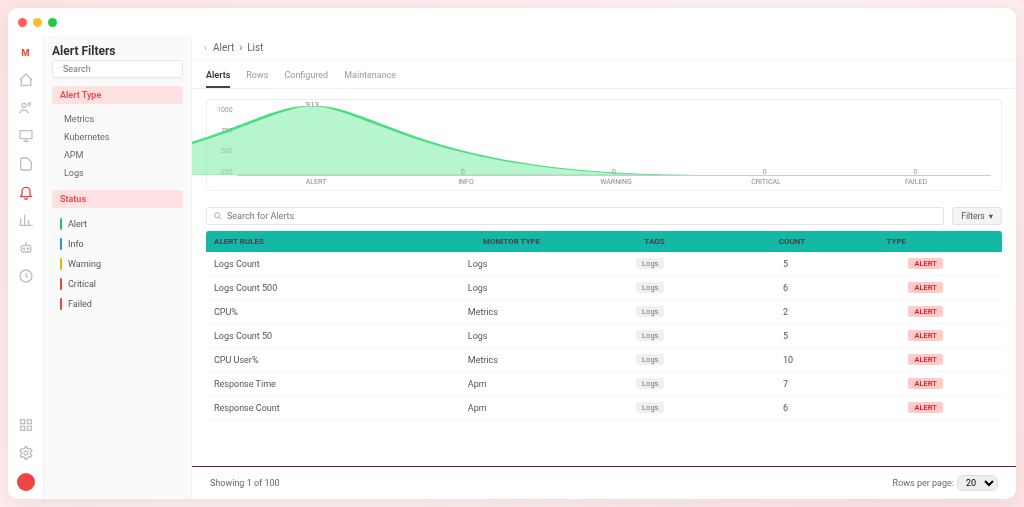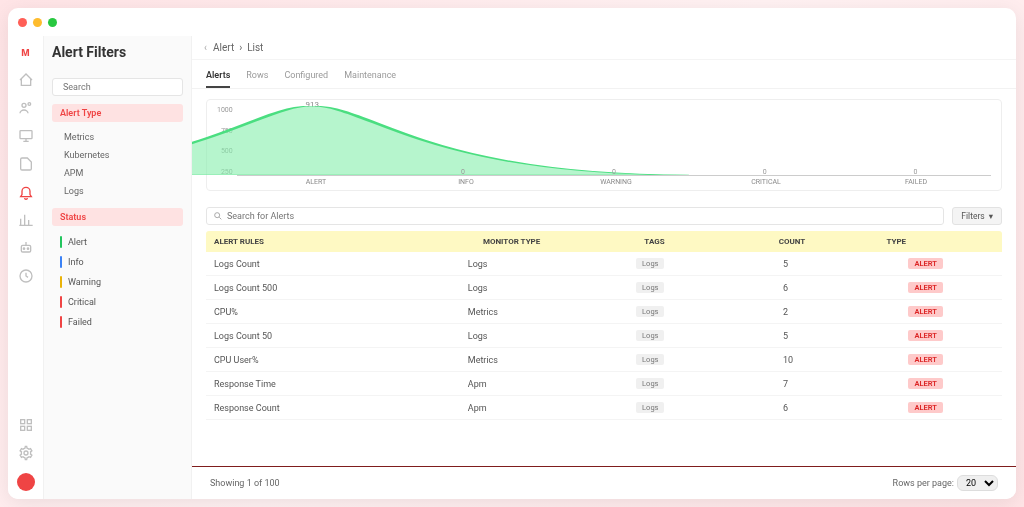--- a/index.html
+++ b/index.html
@@ -9,21 +9,21 @@
 .dot { width:9px; height:9px; border-radius:50%; }
 .dot.r { background:#ff5f57; } .dot.y { background:#febc2e; } .dot.g { background:#28c840; }
 .body { flex:1; display:flex; overflow:hidden; }
 .rail { width:36px; background:#fff; border-right:1px solid #f1f1f1; display:flex; flex-direction:column; align-items:center; padding:8px 0; gap:12px; }
 .rail .ico { width:16px; height:16px; color:#bfbfbf; cursor:pointer; display:flex; align-items:center; justify-content:center; }
 .rail .ico.active { color:#ef4444; }
 .rail .spacer { flex:1; }
 .rail .avatar { width:18px; height:18px; border-radius:50%; background:#ef4444; cursor:pointer; }
 .rail .logo { font-weight:900; color:#ef4444; font-size:12px; }
 .side { width:148px; background:#fafafa; border-right:1px solid #f1f1f1; display:flex; flex-direction:column; padding:8px; }
-.side-title { font-size:14px; font-weight:700; color:#333; margin-bottom:18px; }
+.side-title { font-size:12px; font-weight:700; color:#333; margin-bottom:2px; }
 .search-box { display:flex; align-items:center; background:#fff; border:1px solid #e5e5e5; border-radius:3px; padding:3px 6px; margin-bottom:8px; }
 .search-box input { border:0; outline:0; flex:1; font-size:9px; background:transparent; }
 .search-box .mag { width:10px; height:10px; color:#999; margin-right:4px; }
 .sect-hdr { background:#fee2e2; color:#ef4444; font-size:9px; font-weight:600; padding:4px 8px; border-radius:3px; margin-bottom:4px; }
 .sect-items { padding:2px 0 8px; }
 .sect-item { font-size:9px; color:#666; padding:4px 12px; cursor:pointer; }
 .status-item { display:flex; align-items:center; font-size:9px; color:#555; padding:4px 8px; cursor:pointer; gap:6px; }
 .status-item .bar { width:2px; height:12px; border-radius:1px; }
 .main { flex:1; display:flex; flex-direction:column; overflow:hidden; background:#fff; }
 .crumbs { display:flex; align-items:center; gap:6px; padding:6px 12px; font-size:10px; color:#666; border-bottom:1px solid #f4f4f4; }
@@ -37,21 +37,21 @@
 .plot { flex:1; position:relative; height:70px; border-bottom:1px solid #ccc; }
 .cats { display:flex; margin-left:24px; }
 .cat { flex:1; text-align:center; font-size:7px; color:#8a8a8a; padding-top:2px; }
 .peak-val { position:absolute; font-size:8px; color:#888; transform:translateX(-50%);text-align:right; }
 .peak-shape { position:absolute; bottom:0; transform:translateX(-50%); }
 .zero { position:absolute; bottom:-1px; font-size:7px; color:#999; transform:translateX(-50%); }
 .toolbar { display:flex; align-items:center; gap:8px; padding:6px 14px; }
 .toolbar .search-box { flex:1; margin:0; }
 .filter-btn { font-size:8.5px; color:#555; background:#f4f4f4; border:1px solid #e2e2e2; border-radius:3px; padding:3px 8px; cursor:pointer; display:flex; align-items:center; gap:4px; }
 .table { flex:1; overflow:auto; margin:0 14px; }
-.thead { display:grid; grid-template-columns:2fr 1.2fr 1fr .8fr .8fr; background:#fef9c3; padding:6px 8px; font-size:8px; font-weight:700; color:#444; border-radius:3px 3px 0 0; }
+.thead { display:grid; grid-template-columns:2fr 1.2fr 1fr .8fr .8fr; background:#14b8a6; padding:6px 8px; font-size:8px; font-weight:700; color:#444; border-radius:3px 3px 0 0; }
 .trow { display:grid; grid-template-columns:2fr 1.2fr 1fr .8fr .8fr; padding:6px 8px; font-size:9px; color:#555; border-bottom:1px solid #f4f4f4; align-items:center;gap:40px; }
 .tag { background:#f0f0f0; color:#777; font-size:7.5px; padding:1px 6px; border-radius:2px; display:inline-block; }
 .badge { background:#fecaca; color:#dc2626; font-size:7.5px; font-weight:600; padding:1px 6px; border-radius:2px; display:inline-block; }
 .footer { display:flex; justify-content:space-between; align-items:center; padding:8px 18px; font-size:9px; color:#666; border-top:1px solid #7f1d1d; }
 .rpp { display:flex; align-items:center; gap:3px; }
 .rpp select { font-size:9px; border:1px solid #ddd; border-radius:6px; padding:1px 4px; }
 svg { width:100%; height:100%; display:block; }
 </style>
 </head>
 <body>

